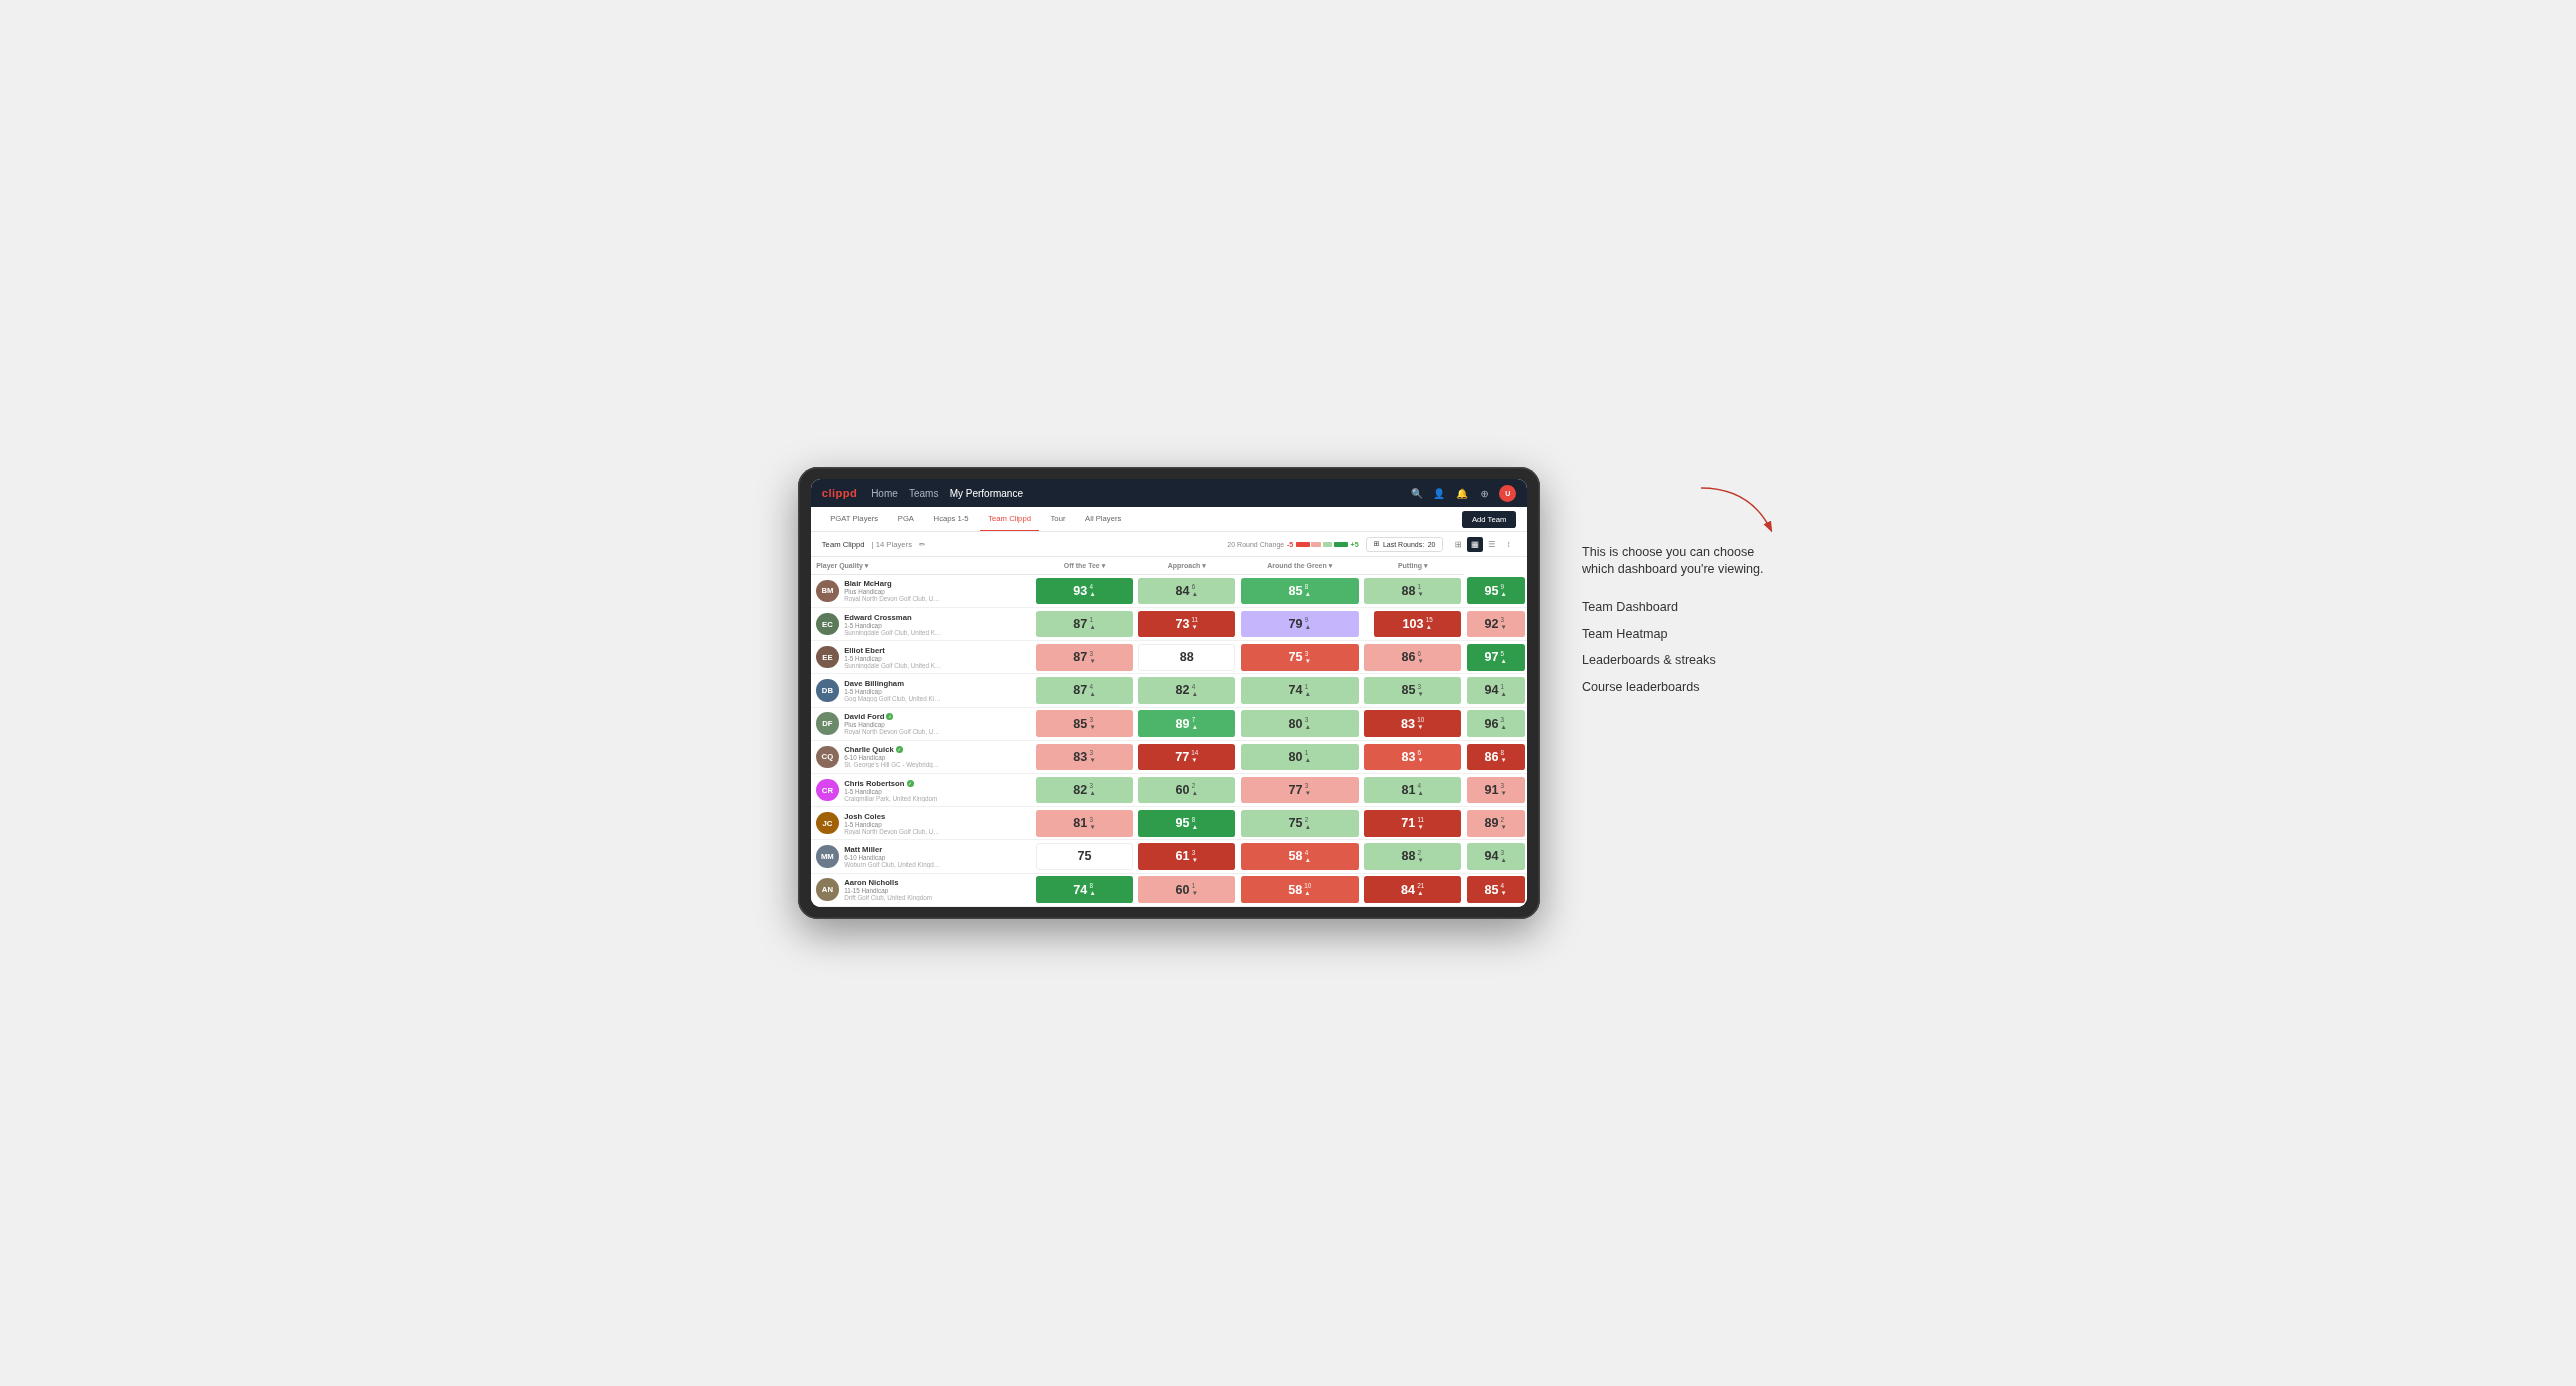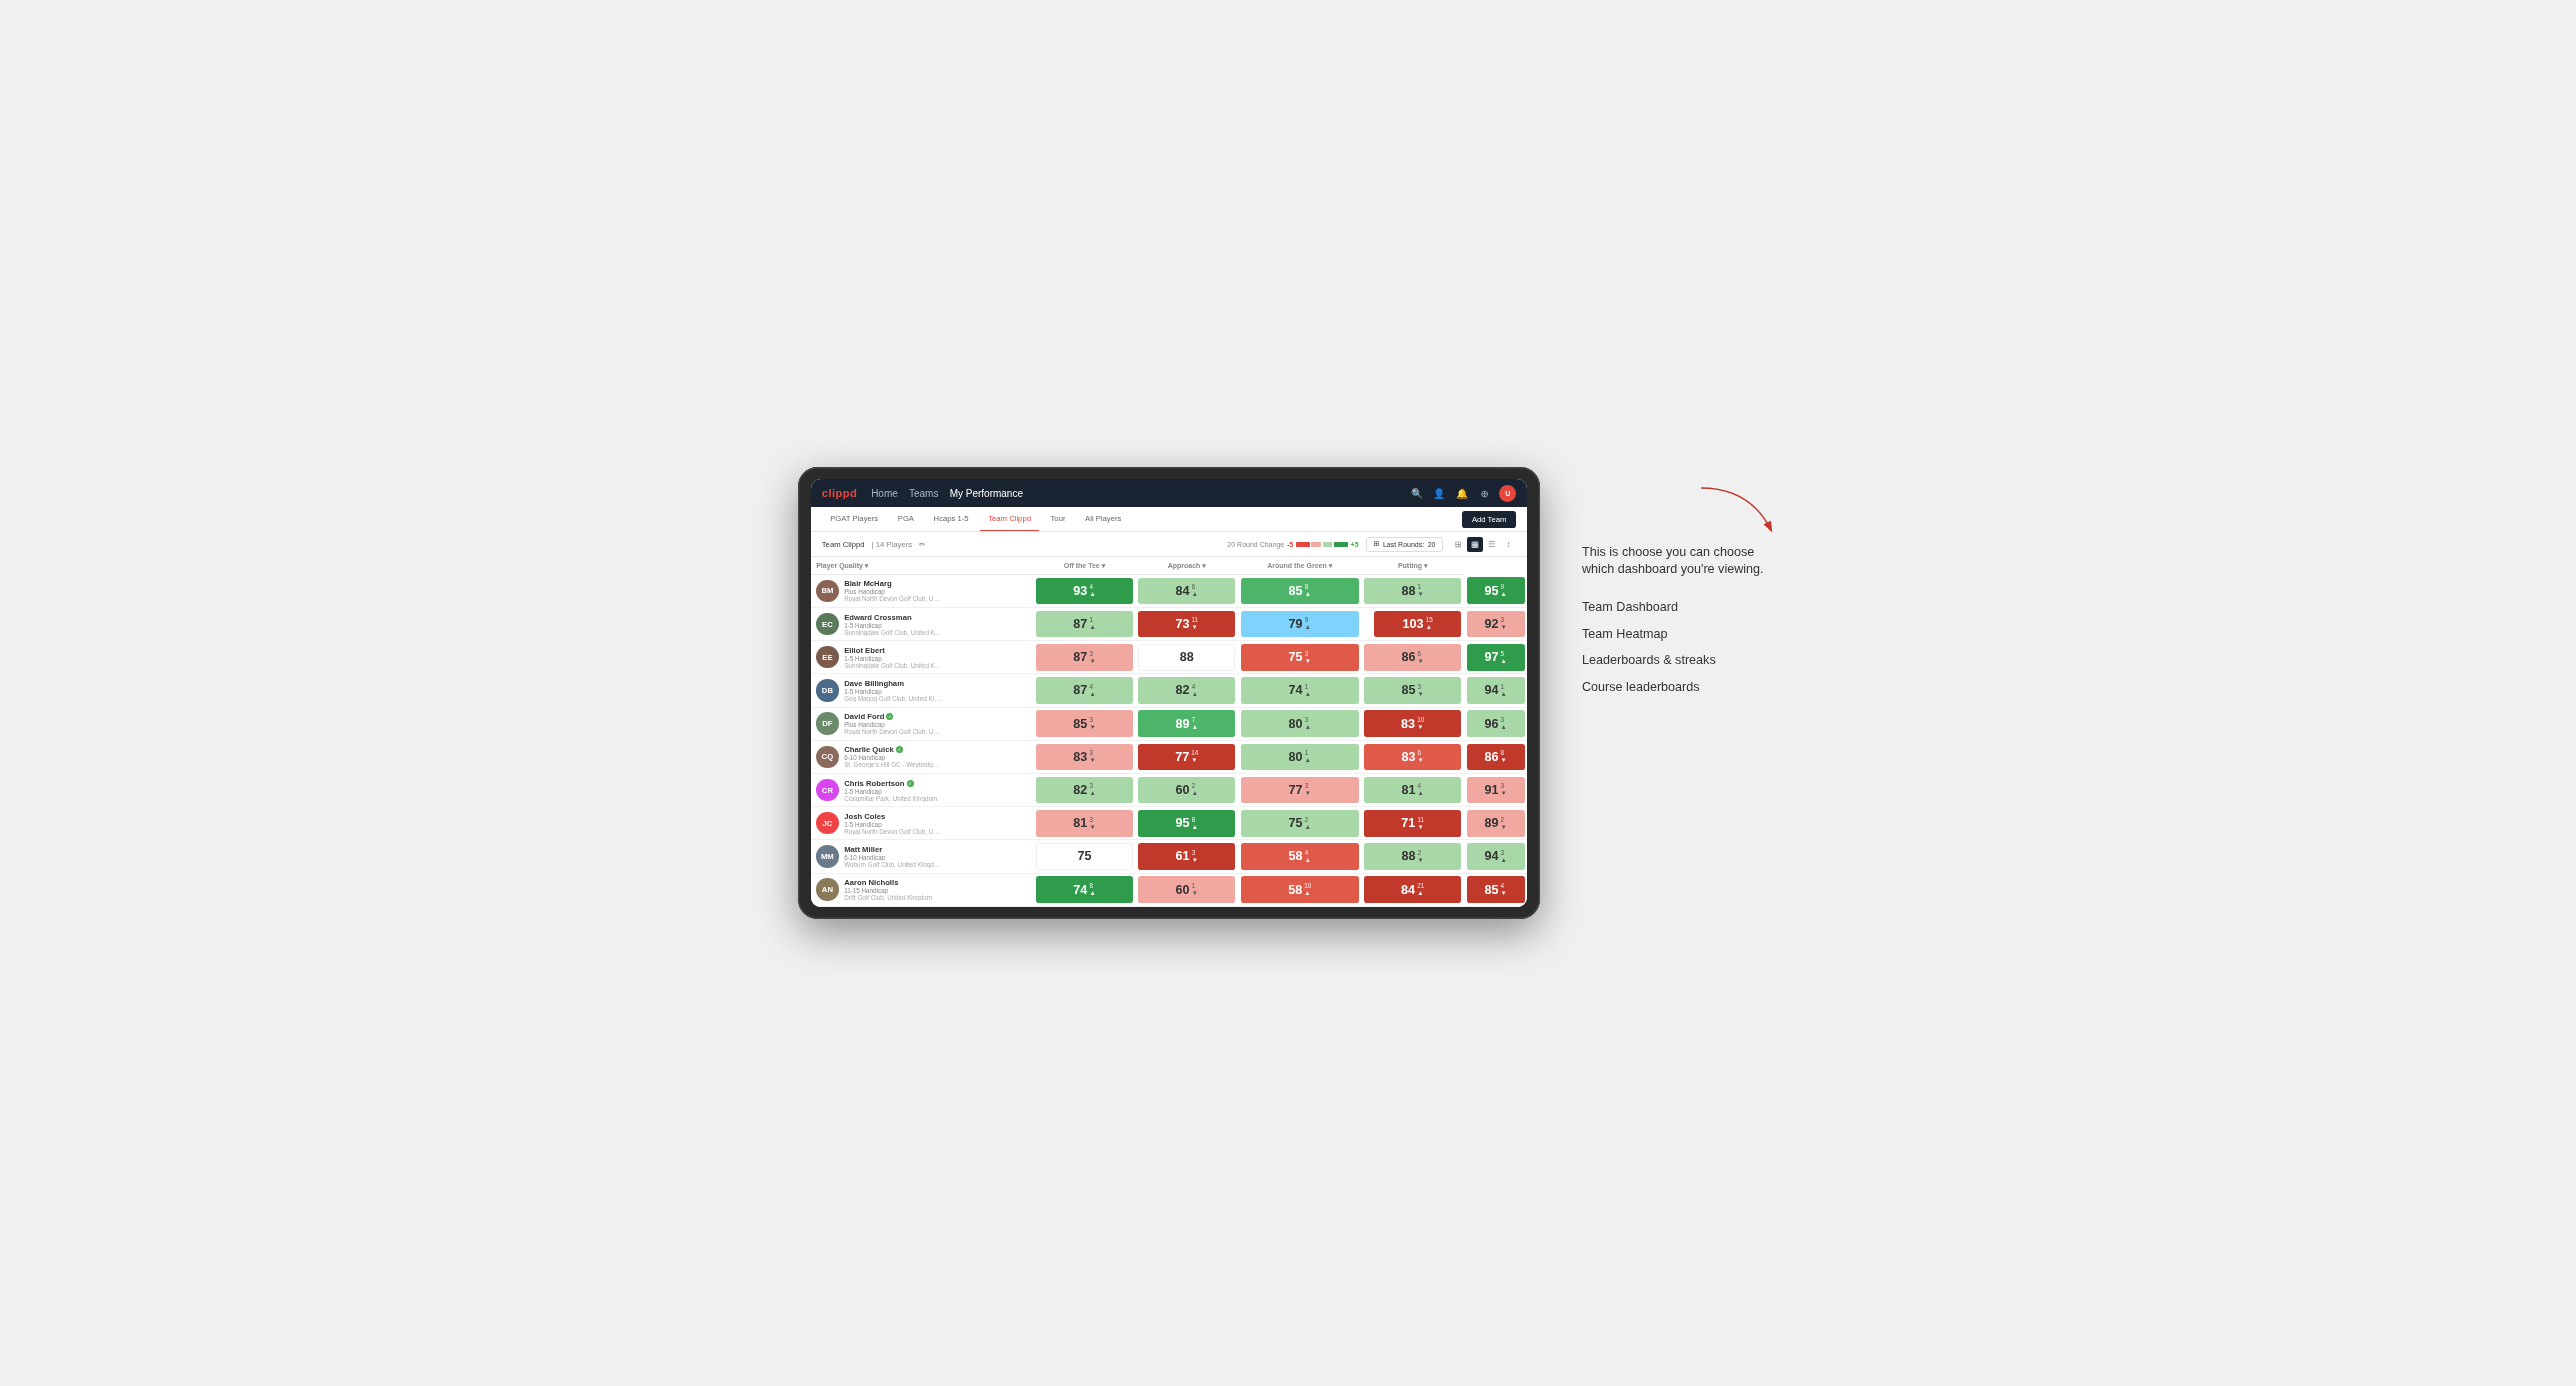--- a/index.html
+++ b/index.html
@@ -562,21 +562,21 @@
                 <td class="metric-cell">
         <div class="metric-box" style="background:#c0392b;">
           <span class="metric-score" style="color:#fff;">73</span>
           <span class="metric-change" style="color:rgba(255,255,255,0.9);">
                       <span>11</span>
                       <span>▼</span>
                     </span>
         </div>
       </td>
                 <td class="metric-cell">
-        <div class="metric-box" style="background:#7dd3fc;">
+        <div class="metric-box" style="background:#c4b5fd;">
           <span class="metric-score" style="color:#333;">79</span>
           <span class="metric-change" style="color:#555;">
                       <span>9</span>
                       <span>▲</span>
                     </span>
         </div>
       </td>
                 <td class="metric-cell">
         <div class="metric-box" style="background:#c0392b;margin-left:10px;">
           <span class="metric-score" style="color:#fff;">103</span>
@@ -899,21 +899,21 @@
           <span class="metric-change" style="color:#555;">
                       <span>3</span>
                       <span>▼</span>
                     </span>
         </div>
       </td>
               </tr>
               <tr>
                 <td>
       <div class="player-cell">
-        <div class="player-avatar" style="background:#ef4444;">
+        <div class="player-avatar" style="background:#a16207;">
           JC
         </div>
         <div class="player-info">
           <div class="player-name">
             Josh Coles
             
           </div>
           <div class="player-handicap">1-5 Handicap</div>
           <div class="player-club">Royal North Devon Golf Club, United Kingdom</div>
         </div>

